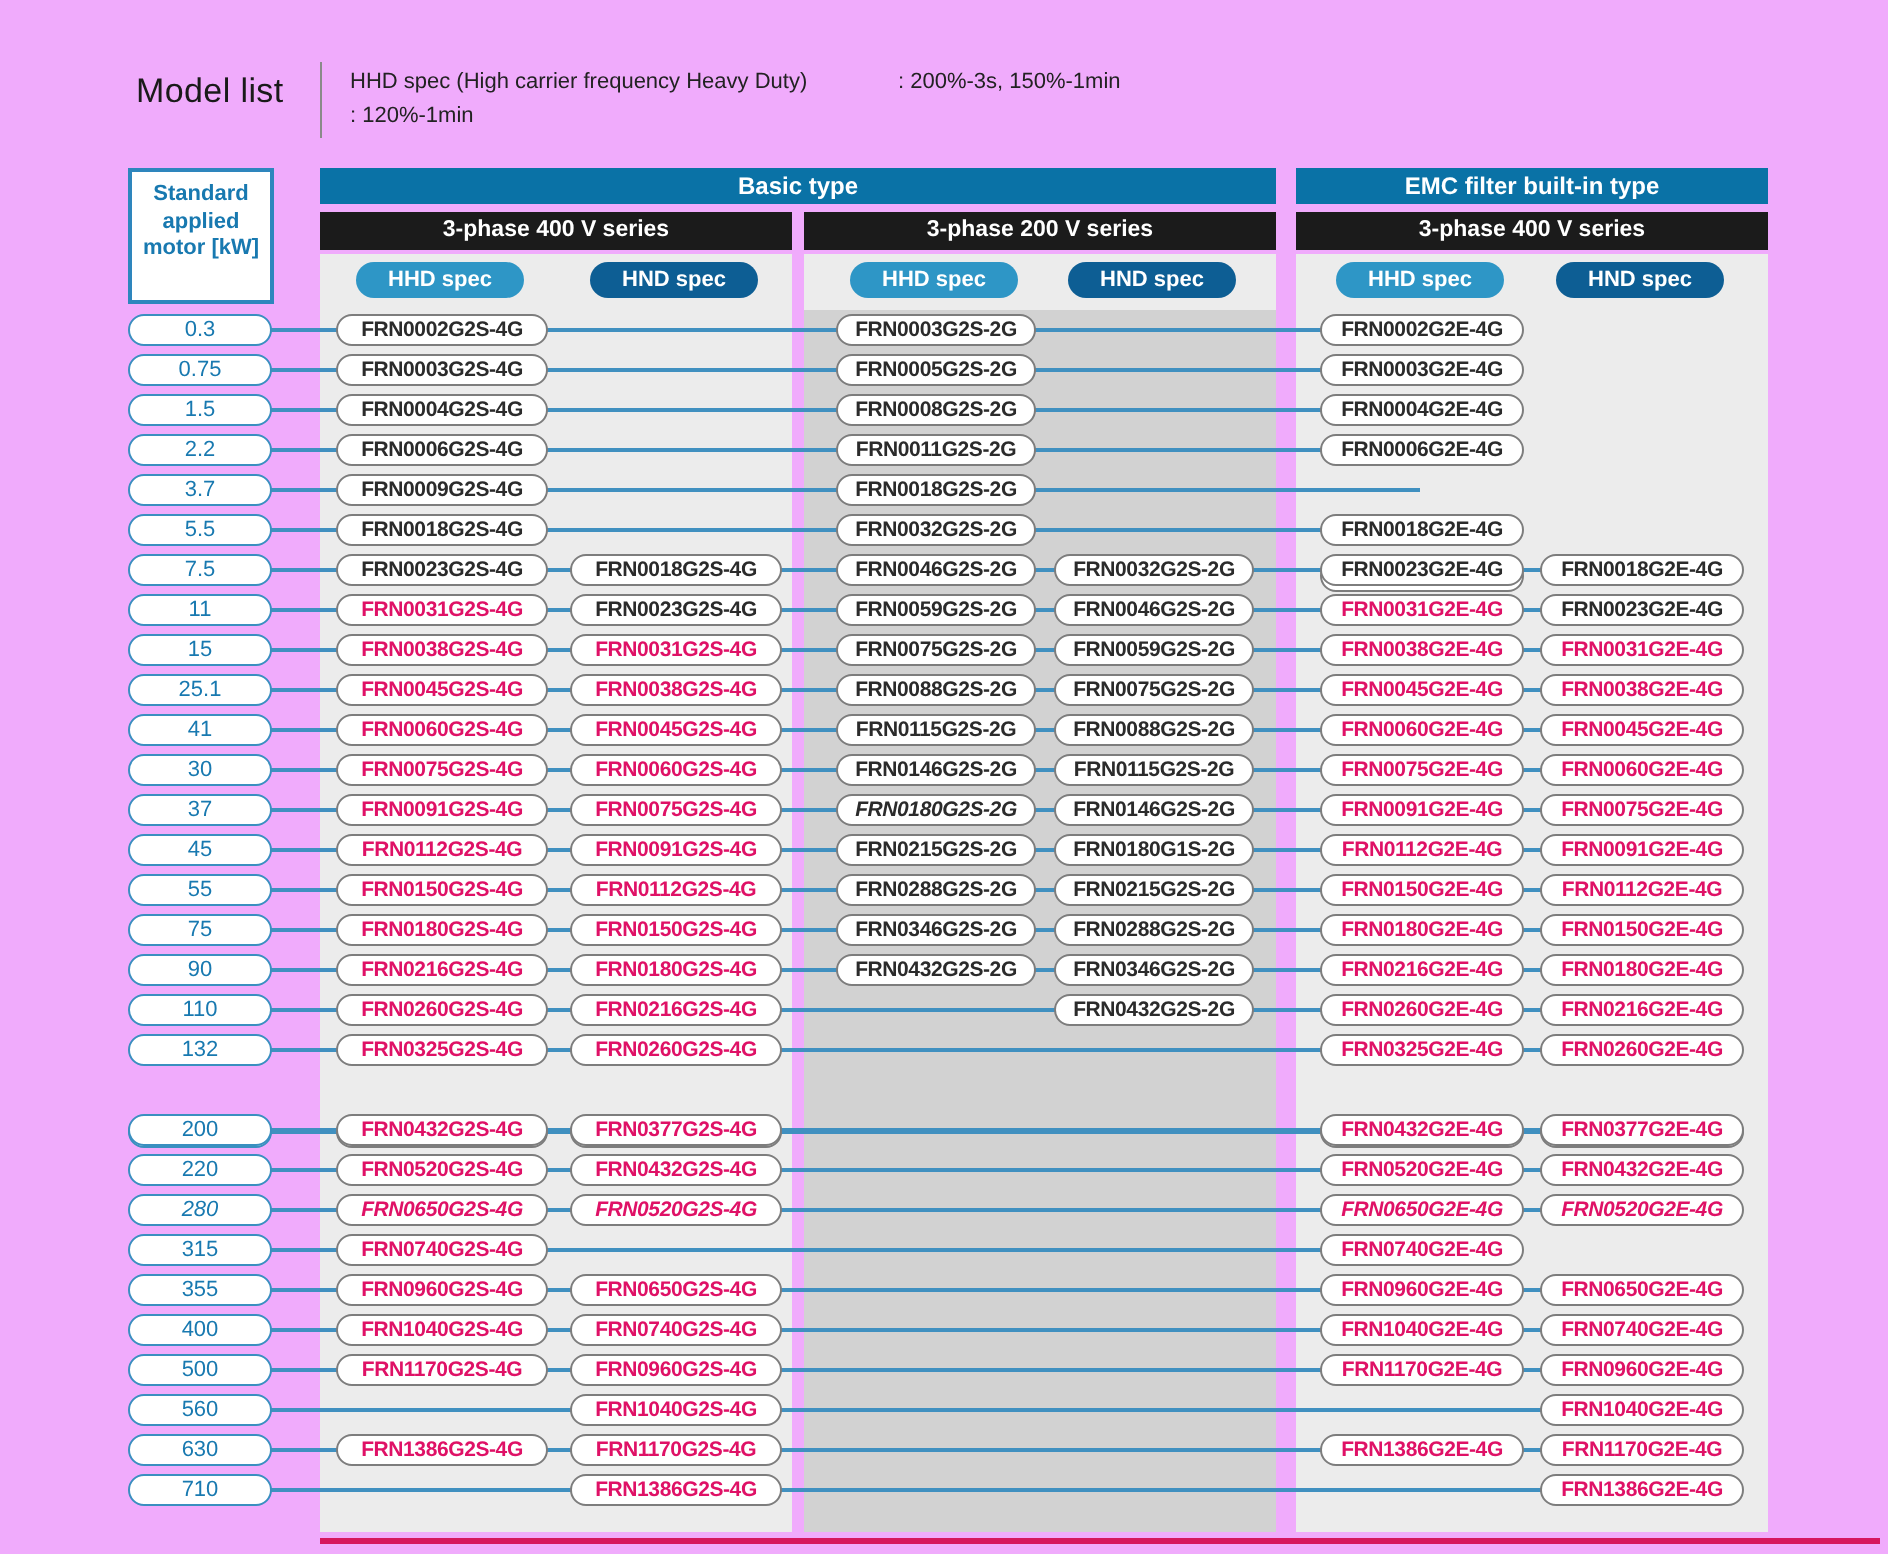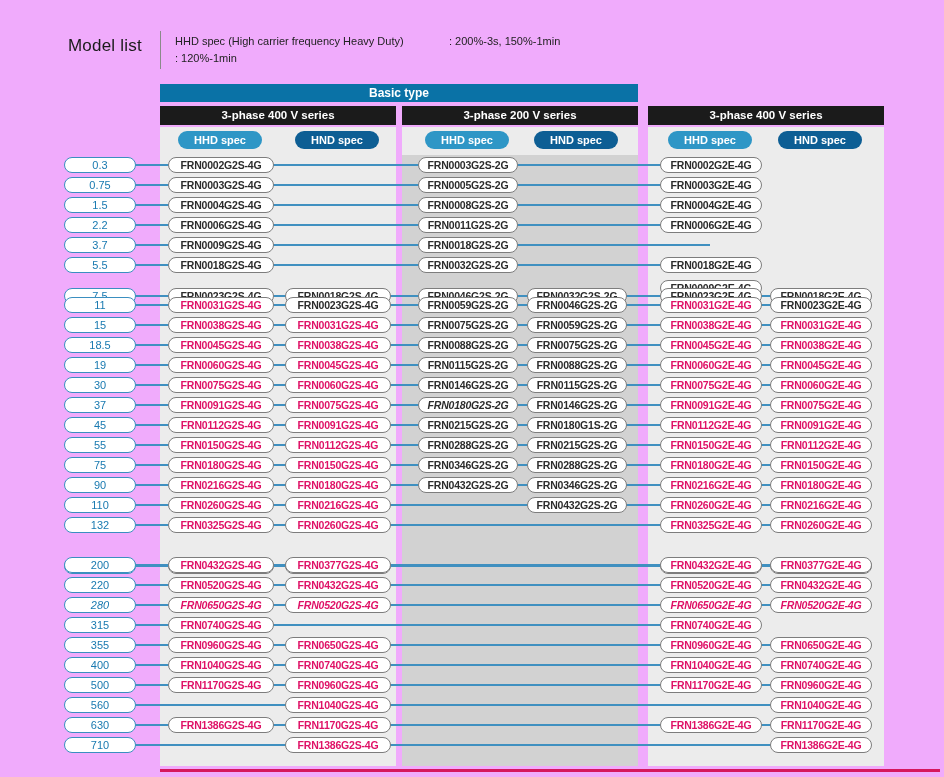--- a/index.html
+++ b/index.html
@@ -69,22 +69,24 @@
     <div class="legend-row">
       <span>: 120%-1min</span>
     </div>
   </div>
 
   <div class="sect sect-light" style="left:160px;width:236px;"></div>
   <div class="band-200"></div>
   <div class="body-200"></div>
   <div class="sect sect-light" style="left:648px;width:236px;"></div>
 
+  <div class="kw-head">Standard applied motor [kW]</div>
 
   <div class="group-bar" style="left:160px;width:478px;">Basic type</div>
+  <div class="group-bar" style="left:648px;width:236px;">EMC filter built-in type</div>
 
   <div class="series-bar" style="left:160px;">3-phase 400 V series</div>
   <div class="series-bar" style="left:402px;">3-phase 200 V series</div>
   <div class="series-bar" style="left:648px;">3-phase 400 V series</div>
 
   <div class="spec-pill spec-hhd" style="left:178px;">HHD spec</div>
   <div class="spec-pill spec-hnd" style="left:295px;">HND spec</div>
   <div class="spec-pill spec-hhd" style="left:425px;">HHD spec</div>
   <div class="spec-pill spec-hnd" style="left:534px;">HND spec</div>
   <div class="spec-pill spec-hhd" style="left:668px;">HHD spec</div>
@@ -126,21 +128,21 @@
         <div class="model-pill" style="left: 418px; width: 98px;">FRN0018G2S-2G</div>
         <div class="model-pill" style="left: 660px; width: 100px; margin-top: 43px;">FRN0009G2E-4G</div>
       </div>
       <div class="row" style="top: 255px;">
         <div class="conn" style="left: 133px; width: 577px;"></div>
         <div class="kw-pill">5.5</div>
         <div class="model-pill" style="left: 168px; width: 104px;">FRN0018G2S-4G</div>
         <div class="model-pill" style="left: 418px; width: 98px;">FRN0032G2S-2G</div>
         <div class="model-pill" style="left: 660px; width: 100px;">FRN0018G2E-4G</div>
       </div>
-      <div class="row" style="top: 286px;">
+      <div class="row" style="top: 275px;">
         <div class="conn" style="left: 133px; width: 687px;"></div>
         <div class="kw-pill">7.5</div>
         <div class="model-pill" style="left: 168px; width: 104px;">FRN0023G2S-4G</div>
         <div class="model-pill" style="left: 285px; width: 104px;">FRN0018G2S-4G</div>
         <div class="model-pill" style="left: 418px; width: 98px;">FRN0046G2S-2G</div>
         <div class="model-pill" style="left: 527px; width: 98px;">FRN0032G2S-2G</div>
         <div class="model-pill" style="left: 660px; width: 100px;">FRN0023G2E-4G</div>
         <div class="model-pill" style="left: 770px; width: 100px;">FRN0018G2E-4G</div>
       </div>
       <div class="row" style="top: 295px;">
@@ -158,31 +160,31 @@
         <div class="kw-pill">15</div>
         <div class="model-pill new" style="left: 168px; width: 104px;">FRN0038G2S-4G</div>
         <div class="model-pill new" style="left: 285px; width: 104px;">FRN0031G2S-4G</div>
         <div class="model-pill" style="left: 418px; width: 98px;">FRN0075G2S-2G</div>
         <div class="model-pill" style="left: 527px; width: 98px;">FRN0059G2S-2G</div>
         <div class="model-pill new" style="left: 660px; width: 100px;">FRN0038G2E-4G</div>
         <div class="model-pill new" style="left: 770px; width: 100px;">FRN0031G2E-4G</div>
       </div>
       <div class="row" style="top: 335px;">
         <div class="conn" style="left: 133px; width: 687px;"></div>
-        <div class="kw-pill">18.5</div>
+        <div class="kw-pill">25.1</div>
         <div class="model-pill new" style="left: 168px; width: 104px;">FRN0045G2S-4G</div>
         <div class="model-pill new" style="left: 285px; width: 104px;">FRN0038G2S-4G</div>
         <div class="model-pill" style="left: 418px; width: 98px;">FRN0088G2S-2G</div>
         <div class="model-pill" style="left: 527px; width: 98px;">FRN0075G2S-2G</div>
         <div class="model-pill new" style="left: 660px; width: 100px;">FRN0045G2E-4G</div>
         <div class="model-pill new" style="left: 770px; width: 100px;">FRN0038G2E-4G</div>
       </div>
       <div class="row" style="top: 355px;">
         <div class="conn" style="left: 133px; width: 687px;"></div>
-        <div class="kw-pill">19</div>
+        <div class="kw-pill">41</div>
         <div class="model-pill new" style="left: 168px; width: 104px;">FRN0060G2S-4G</div>
         <div class="model-pill new" style="left: 285px; width: 104px;">FRN0045G2S-4G</div>
         <div class="model-pill" style="left: 418px; width: 98px;">FRN0115G2S-2G</div>
         <div class="model-pill" style="left: 527px; width: 98px;">FRN0088G2S-2G</div>
         <div class="model-pill new" style="left: 660px; width: 100px;">FRN0060G2E-4G</div>
         <div class="model-pill new" style="left: 770px; width: 100px;">FRN0045G2E-4G</div>
       </div>
       <div class="row" style="top: 375px;">
         <div class="conn" style="left: 133px; width: 687px;"></div>
         <div class="kw-pill">30</div>

